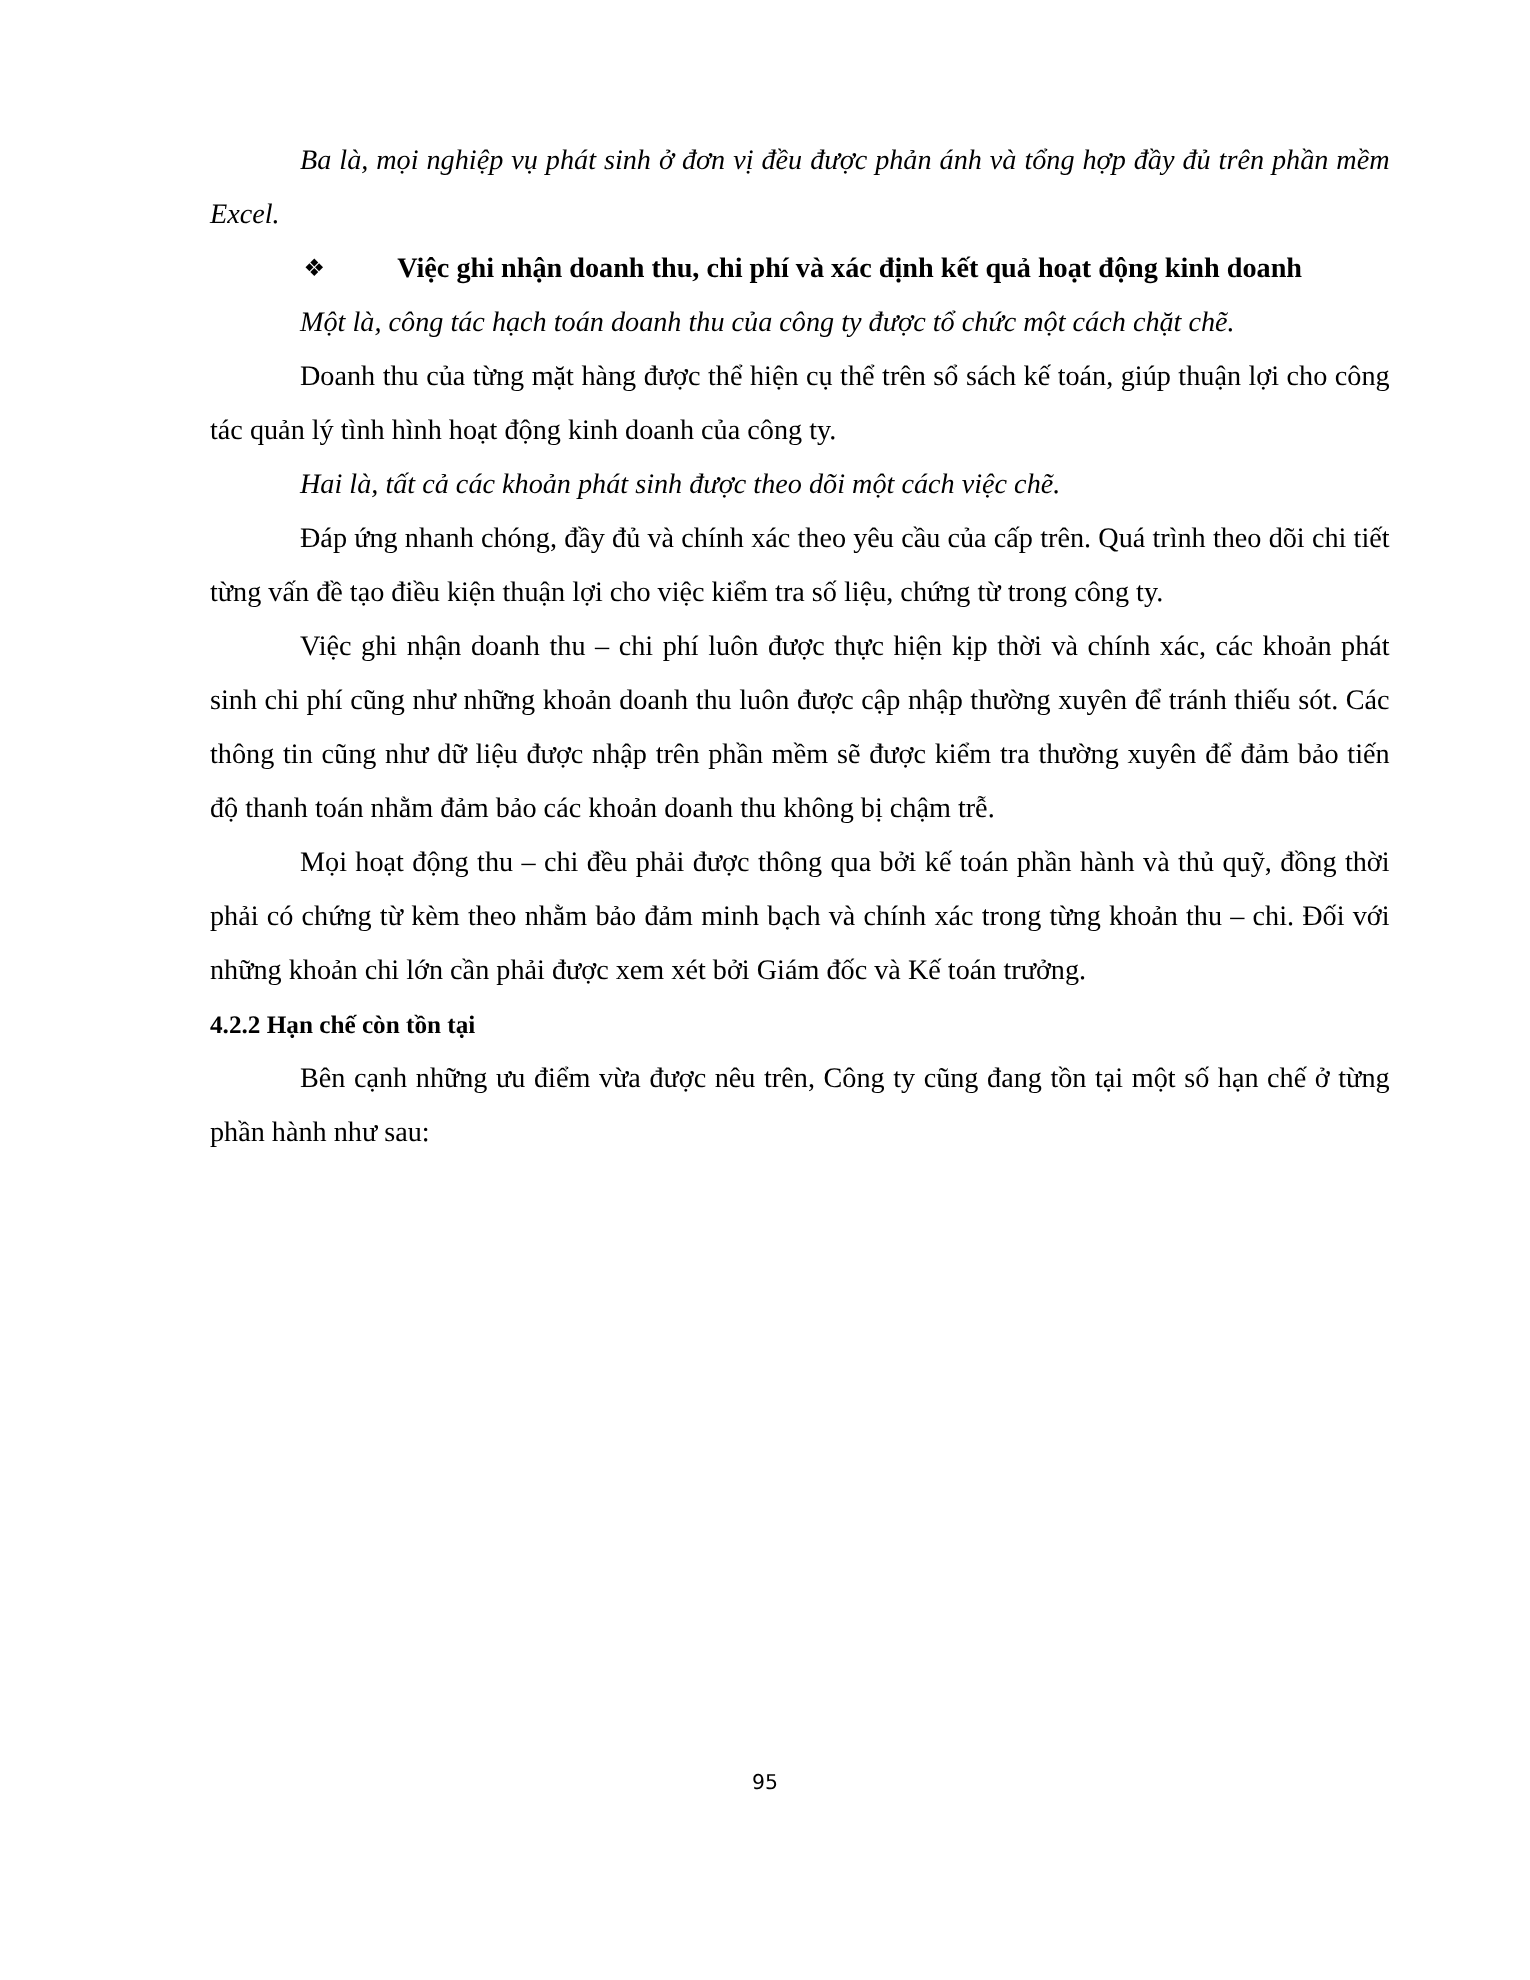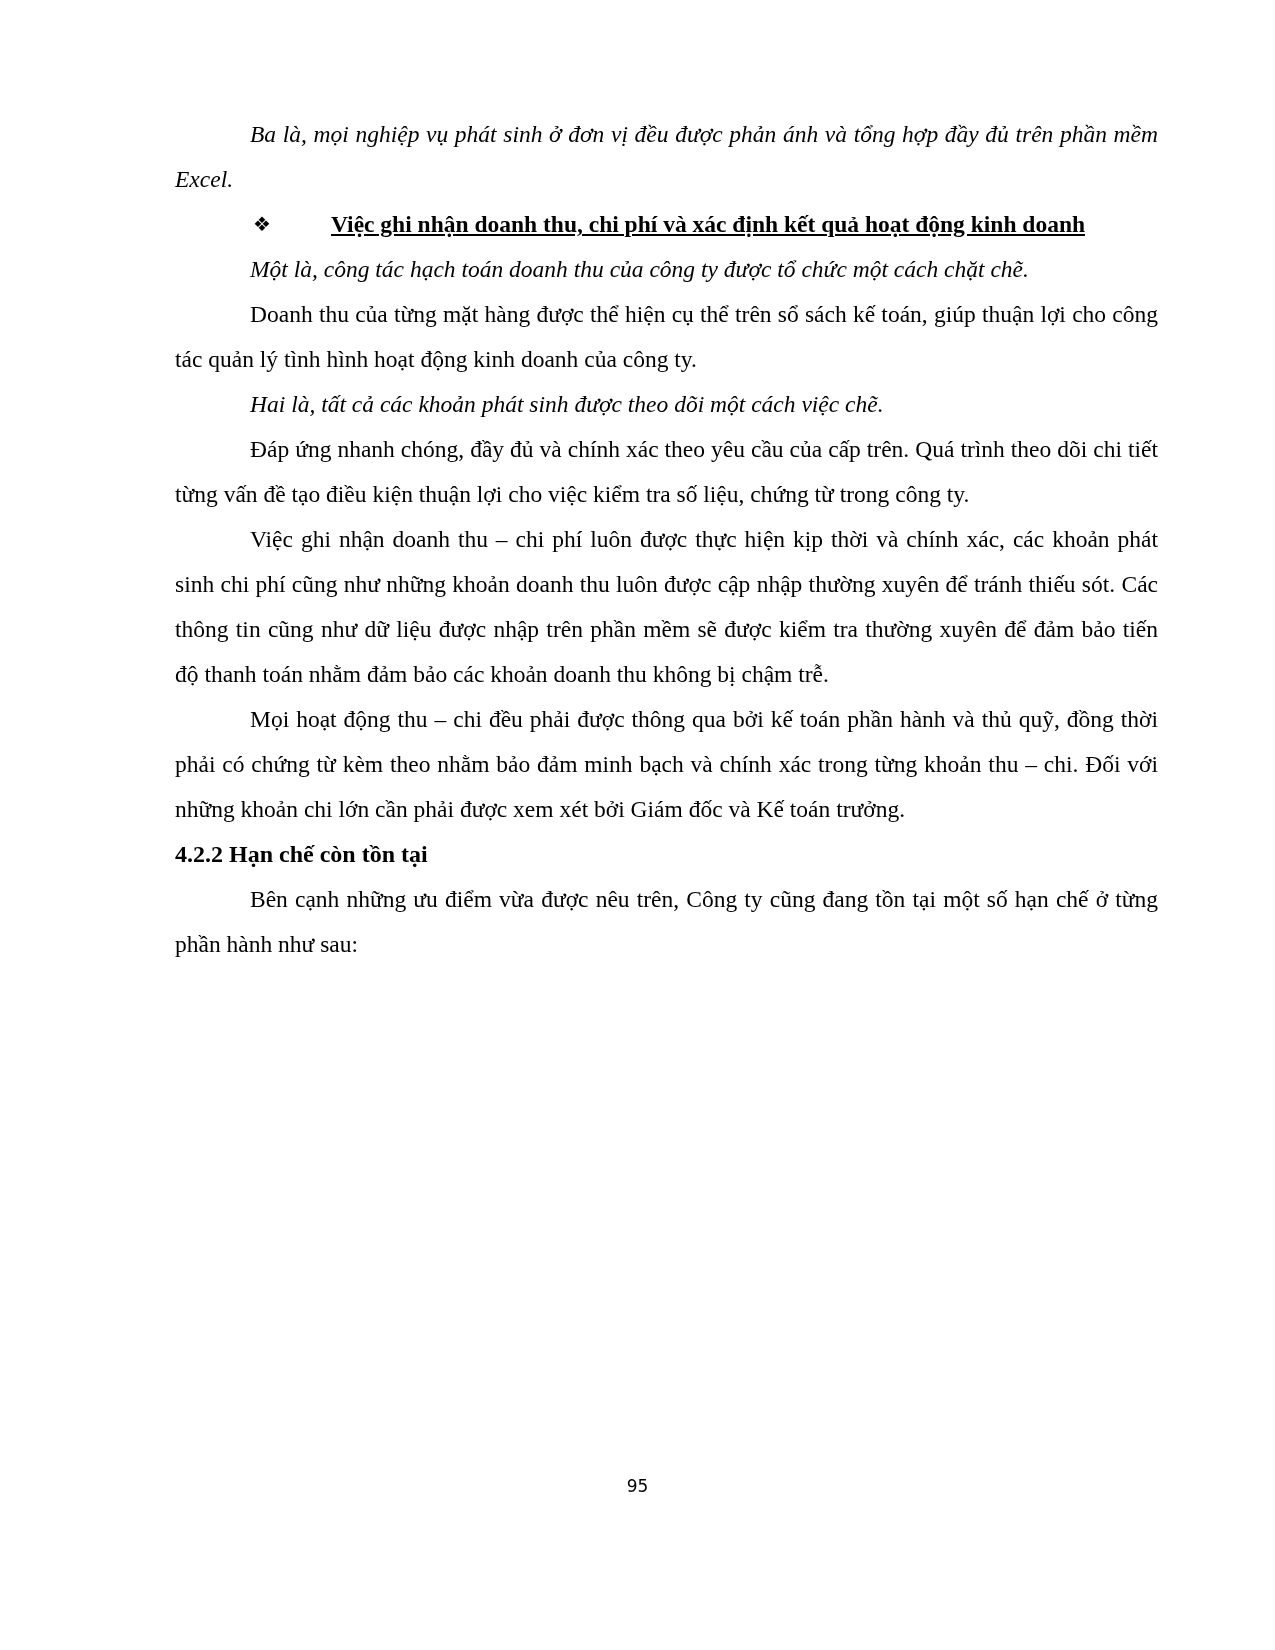--- a/index.html
+++ b/index.html
@@ -35,33 +35,32 @@
       font-style: italic;
     }
     .bullet-heading {
       margin: 0;
       font-size: 23.5px;
       line-height: 45px;
       font-weight: bold;
       text-align: justify;
       text-align-last: left;
       padding-left: 0;
-      text-decoration: underline;
     }
     .bullet-heading .bullet {
       display: inline-block;
       width: 78px;
       margin-left: 78px;
       font-weight: normal;
       font-size: 20px;
       vertical-align: 1px;
     }
     .section-heading {
       margin: 0;
-      font-size: 24px;
+      font-size: 21px;
       line-height: 45px;
       font-weight: bold;
     }
     .page-number {
       position: absolute;
       left: 0;
       width: 1275px;
       top: 1474px;
       text-align: center;
       font-family: "DejaVu Sans", "Liberation Sans", sans-serif;

